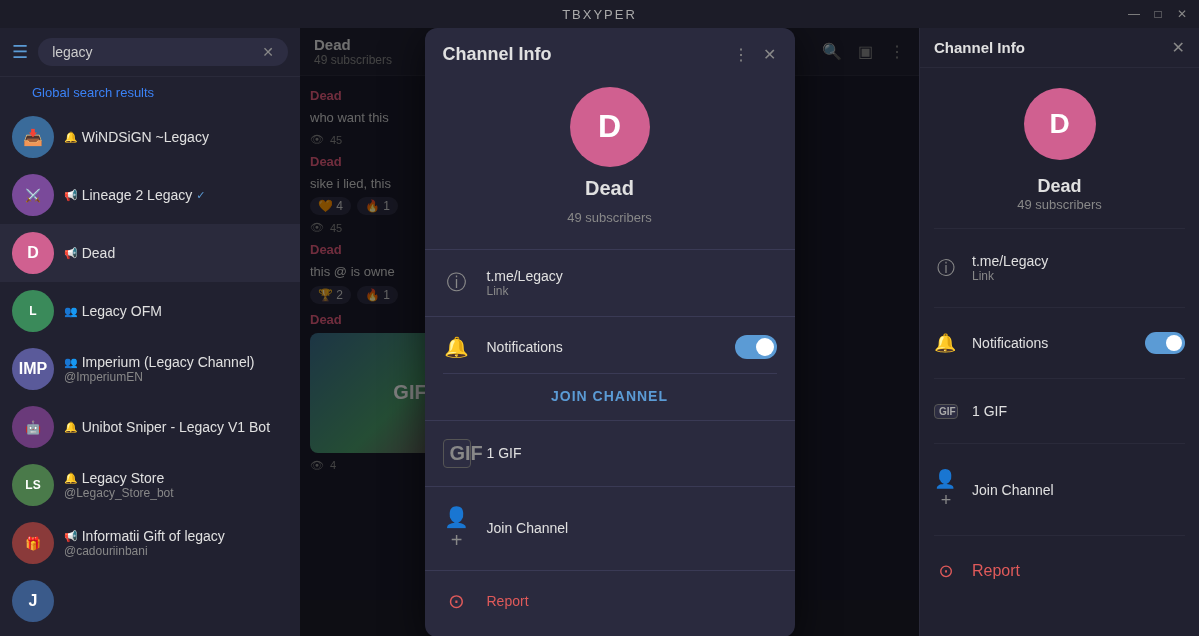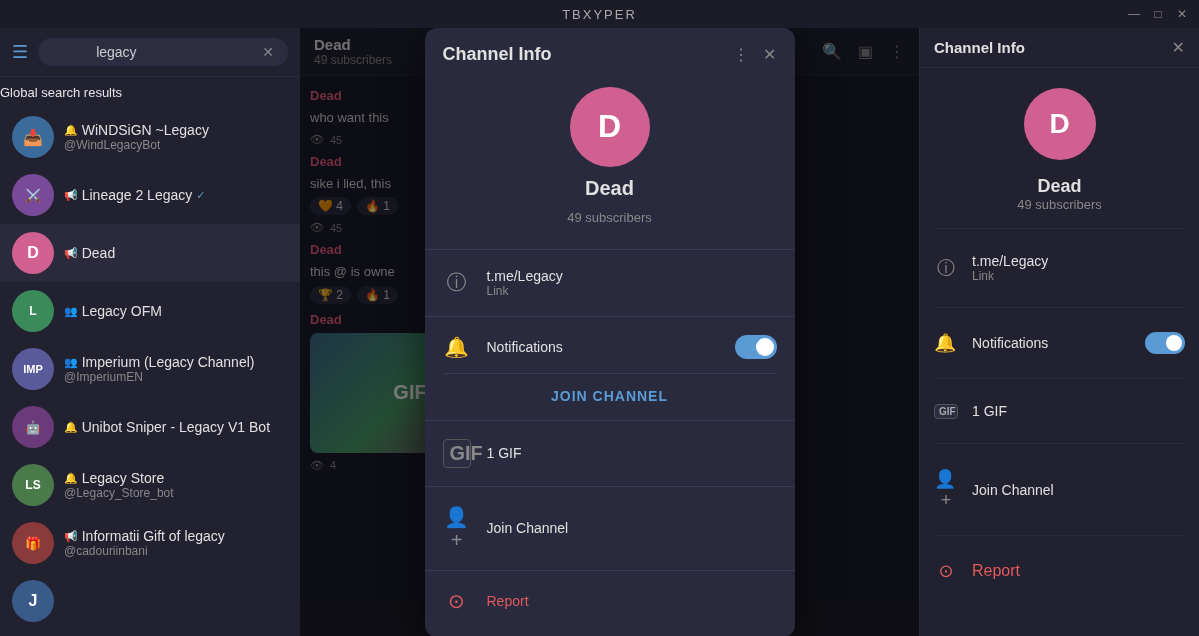--- a/index.html
+++ b/index.html
@@ -74,30 +74,29 @@
       align-items: center;
       justify-content: space-between;
     }
     .search-input {
       background: none;
       border: none;
       color: #ccc;
       font-size: 14px;
       outline: none;
       width: 100%;
-      margin-left: 44px;
     }
     .search-clear {
       color: #888;
       cursor: pointer;
       font-size: 14px;
     }
     .global-search-label {
-      padding: 8px 0;
-      color: #e5e5e5;
+      padding: 8px 32px;
+      color: #3b82f6;
       font-size: 13px;
     }
     .contact-list {
       flex: 1;
       overflow-y: auto;
     }
     .contact-list::-webkit-scrollbar { width: 4px; }
     .contact-list::-webkit-scrollbar-thumb { background: #444; border-radius: 2px; }
     .contact-item {
       display: flex;
@@ -428,21 +427,20 @@
     <div class="global-search-label">Global search results</div>
     <div class="contact-list">
 
       <div class="contact-item">
         <div class="avatar" style="background:#3a6b9a;">📥</div>
         <div class="contact-info">
           <div class="contact-name">
             <span style="font-size:11px;color:#888">🔔</span>
             WiNDSiGN ~Legacy
           </div>
-          <div class="contact-handle">@WindLegacyBot</div>
         </div>
       </div>
 
       <div class="contact-item">
         <div class="avatar" style="background:#7a4a9a;font-size:13px;">⚔️</div>
         <div class="contact-info">
           <div class="contact-name">
             <span style="font-size:11px;color:#888">📢</span>
             Lineage 2 Legacy
             <span class="verified-badge">✓</span>
@@ -464,21 +462,21 @@
         <div class="avatar" style="background:#3a8a5a;font-size:12px;">L</div>
         <div class="contact-info">
           <div class="contact-name">
             <span style="font-size:11px;color:#888">👥</span>
             Legacy OFM
           </div>
         </div>
       </div>
 
       <div class="contact-item">
-        <div class="avatar" style="background:#5a5a9a;font-size:11px;">IMP</div>
+        <div class="avatar" style="background:#5a5a9a;font-size:16px;">IMP</div>
         <div class="contact-info">
           <div class="contact-name">
             <span style="font-size:11px;color:#888">👥</span>
             Imperium (Legacy Channel)
           </div>
           <div class="contact-handle">@ImperiumEN</div>
         </div>
       </div>
 
       <div class="contact-item">

